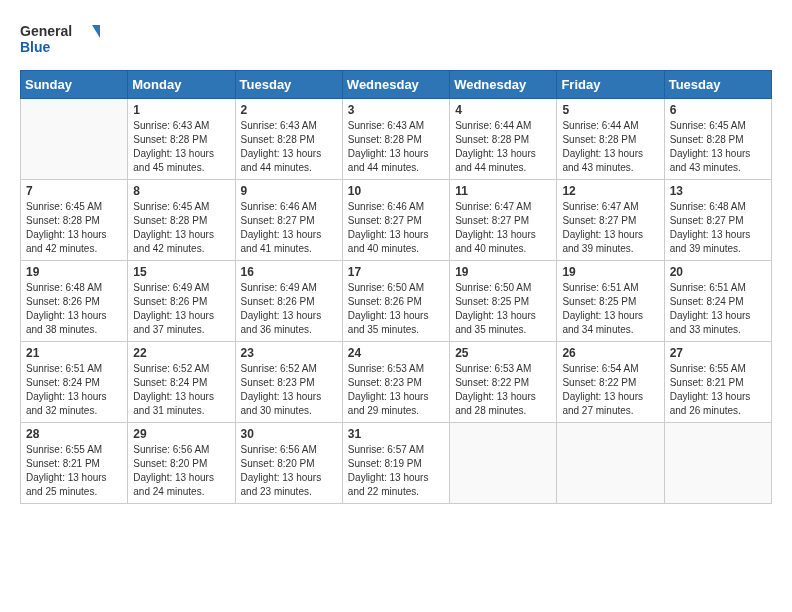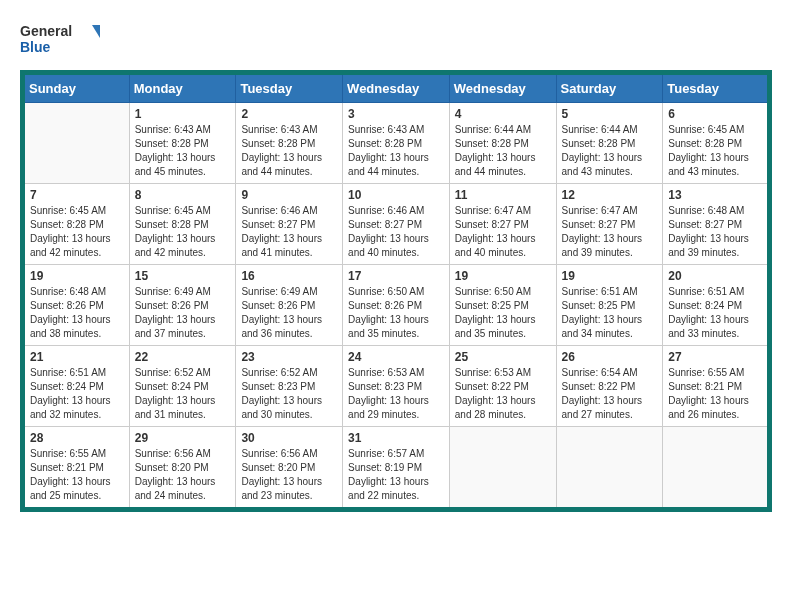--- a/index.html
+++ b/index.html
@@ -30,21 +30,21 @@
       color: #333;
       line-height: 1.1;
     }
     .subtitle {
       font-size: 16px;
       color: #555;
     }
     .calendar {
       width: 100%;
       border-collapse: collapse;
-      border: 5px solid #0f766e;
+      border: 1px solid #0f766e;
       padding-left: 15px;
     }
     .calendar th {
       background-color: #2e75b6;
       color: #fff;
       font-size: 13px;
       font-weight: bold;
       padding: 6px 4px;
       text-align: left;
       border: 1px solid #2060a0;
@@ -94,21 +94,21 @@
 </div>
 
 <table class="calendar">
   <thead>
     <tr>
     <th>Sunday</th>
         <th>Monday</th>
         <th>Tuesday</th>
         <th>Wednesday</th>
         <th>Wednesday</th>
-        <th>Saturday</th>
+        <th>Friday</th>
         <th>Tuesday</th>
       </tr>
   </thead>
   <tbody id="calendar-body">
   <tr class="week-row">
         <td class="empty"></td>
         <td>
           <span class="day-number">1</span>
           <div class="day-info">Sunrise: 6:43 AM<br>Sunset: 8:28 PM<br>Daylight: 13 hours and 45 minutes.</div>
         </td>

